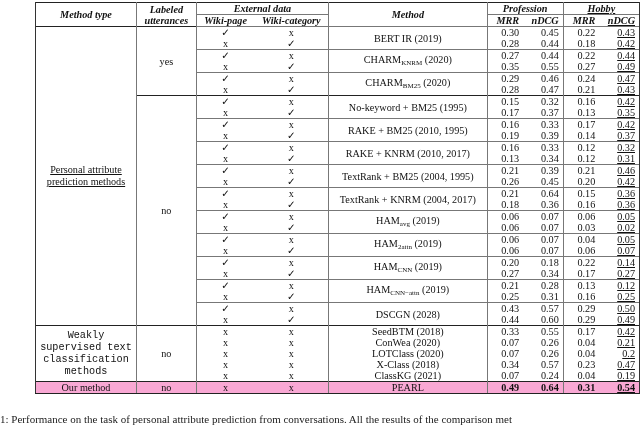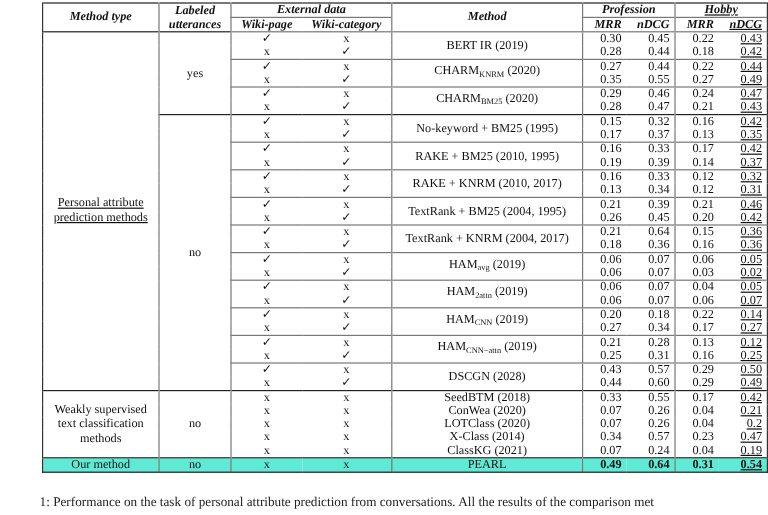--- a/index.html
+++ b/index.html
@@ -7,24 +7,24 @@
   table.res { position:absolute; left:35px; top:2px; border-collapse:collapse; font-size:10.2px; line-height:11px; }
   table.res td, table.res th { padding:0 3px; text-align:center; white-space:nowrap; }
   th { font-weight:bold; font-style:italic; }
   .b-top2 { border-top:1.6px solid #222; }
   .b-top1 { border-top:1px solid #777; }
   .b-bot2 { border-bottom:1.6px solid #222; }
   .vr { border-right:1px solid #777; }
   .vl2 { border-left:1.6px solid #333; }
   .vr2 { border-right:1.6px solid #333;text-decoration:underline; }
   .num { text-align:right !important; padding-right:4px !important; }
-  .ours td { background:#5eead4; font-weight:normal; }
+  .ours td { background:#f9a8d4; font-weight:normal; }
   .ours td.bold { font-weight:bold; }
   .sub { font-size:7px; vertical-align:-2px; }
-  .caption { position:absolute; left:0; top:413px; font-size:11px; white-space:nowrap; color:#222;padding-left:33px; }
+  .caption { position:absolute; left:0; top:413px; font-size:11px; white-space:nowrap; color:#222; }
   .mrow td { height:11px; }
 </style>
 </head>
 <body>
 
 <table class="res">
   <thead>
     <tr class="b-top2">
       <th rowspan="2" class="vl2 vr" style="width:96px">Method type</th>
       <th rowspan="2" class="vr" style="width:55px;line-height:11px"><span>Labeled</span><br><span>utterances</span></th>
@@ -261,21 +261,21 @@
       </tr>
       <tr class="mrow">
         <td>x</td>
         <td class="vr ">✓</td>
         <td class="num ">0.44</td>
         <td class="num vr ">0.60</td>
         <td class="num ">0.29</td>
         <td class="num vr2 ">0.49</td>
       </tr>
       <tr class="mrow">
-        <td class="vl2 vr b-top2" rowspan="5" style="white-space: normal; line-height: 12px;">Weakly supervised text classification methods</td>
+        <td class="vl2 vr b-top2" rowspan="5" style="white-space: normal; line-height: 12px; font-family: Liberation Mono, monospace;">Weakly supervised text classification methods</td>
         <td class="vr b-top2" rowspan="5">no</td>
         <td class="b-top2">x</td>
         <td class="vr b-top2">x</td>
         <td class="vr b-top2">SeedBTM (2018)</td>
         <td class="num b-top2">0.33</td>
         <td class="num vr b-top2">0.55</td>
         <td class="num b-top2">0.17</td>
         <td class="num vr2 b-top2">0.42</td>
       </tr>
       <tr class="mrow">
@@ -292,21 +292,21 @@
         <td class="vr ">x</td>
         <td class="vr ">LOTClass (2020)</td>
         <td class="num ">0.07</td>
         <td class="num vr ">0.26</td>
         <td class="num ">0.04</td>
         <td class="num vr2 ">0.2</td>
       </tr>
       <tr class="mrow">
         <td>x</td>
         <td class="vr ">x</td>
-        <td class="vr ">X-Class (2014)</td>
+        <td class="vr ">X-Class (2018)</td>
         <td class="num ">0.34</td>
         <td class="num vr ">0.57</td>
         <td class="num ">0.23</td>
         <td class="num vr2 ">0.47</td>
       </tr>
       <tr class="mrow">
         <td>x</td>
         <td class="vr ">x</td>
         <td class="vr ">ClassKG (2021)</td>
         <td class="num ">0.07</td>

